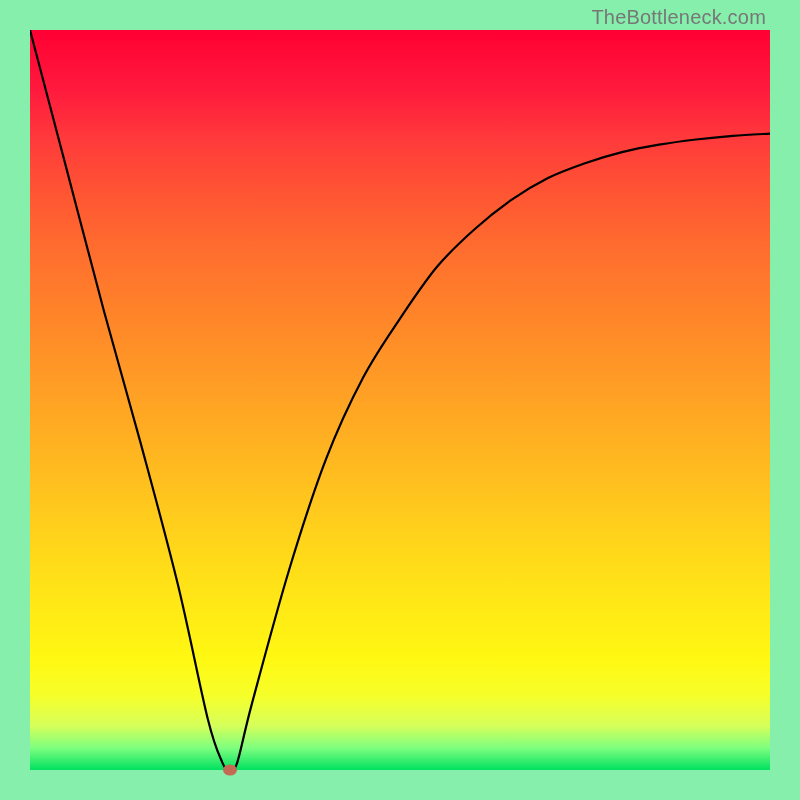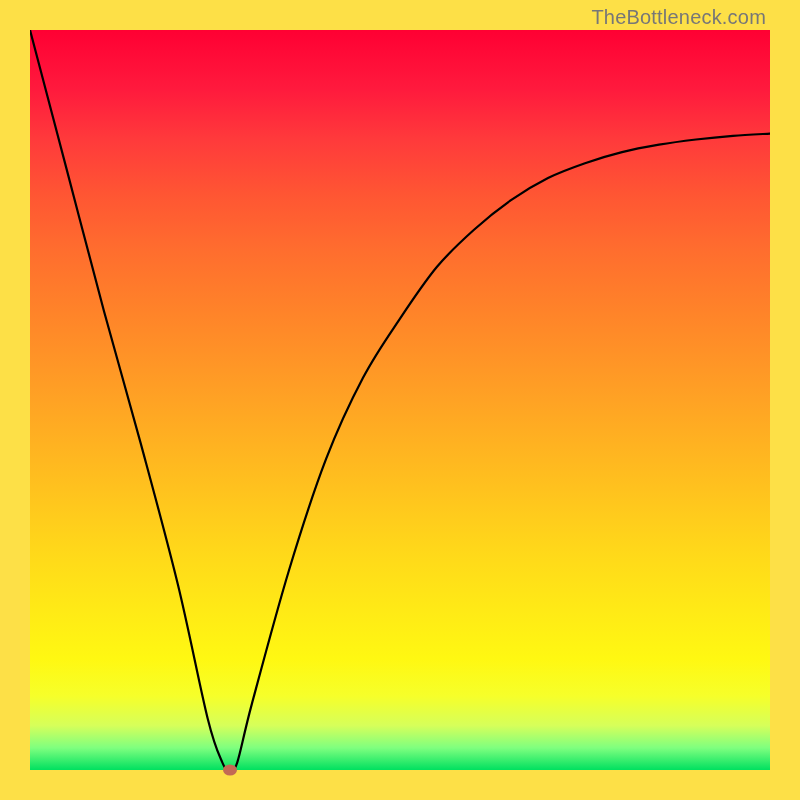--- a/index.html
+++ b/index.html
@@ -1,21 +1,21 @@
 <!DOCTYPE html>
 <html><head>
 <meta charset="utf-8">
 <style>
   * { margin: 0; padding: 0; box-sizing: border-box; }
   html, body { width: 800px; height: 800px; overflow: hidden; background: #000; }
   .container {
     width: 800px;
     height: 800px;
     position: relative;
-    background: #fde047;
+    background: #86efac;
   }
   .plot-area {
     position: absolute;
     left: 30px;
     top: 30px;
     width: 740px;
     height: 740px;
     background: linear-gradient(to bottom,
       #ff0033 0%,
       #ff1a3d 8%,

